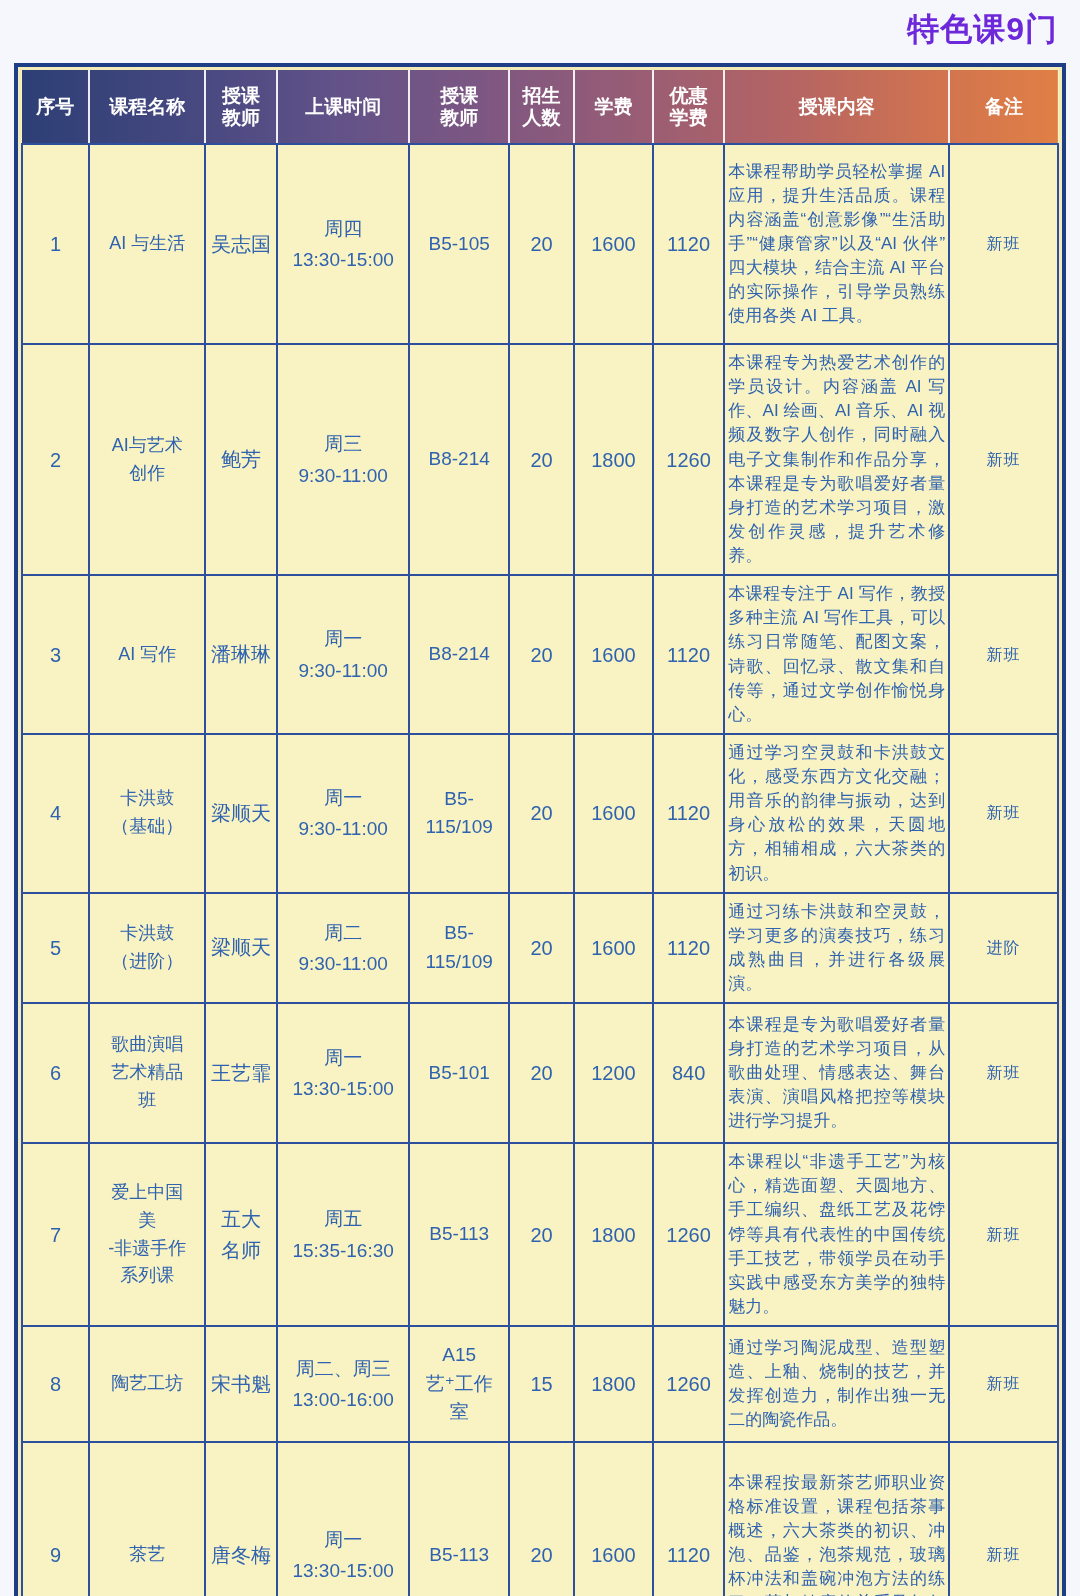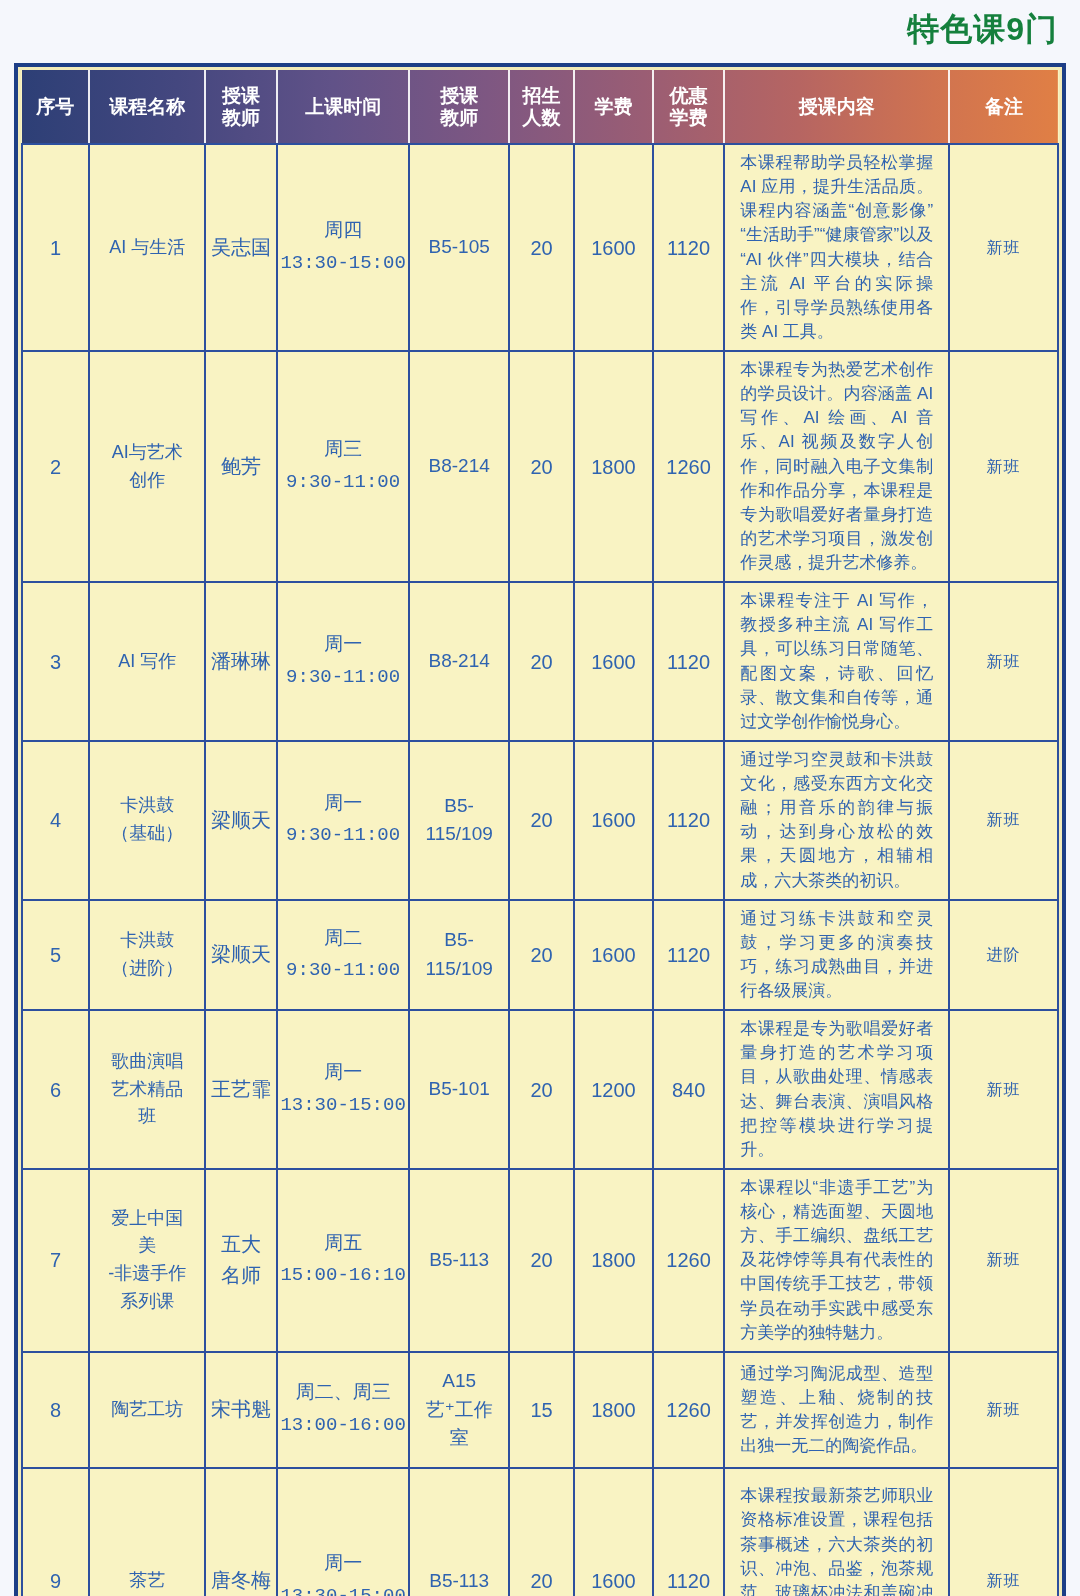--- a/index.html
+++ b/index.html
@@ -10,21 +10,21 @@
     background: #f5f7fc;
     font-family: "Liberation Sans", "DejaVu Sans", sans-serif;
     overflow: hidden;
   }
   .page-title {
     position: absolute;
     top: 8px;
     right: 22px;
     font-size: 32px;
     font-weight: 700;
-    color: #15803d;
+    color: #6d28d9;
     letter-spacing: 1px;
   }
   .frame {
     position: absolute;
     top: 63px;
     left: 14px;
     width: 1052px;
     box-sizing: border-box;
     border: 4px solid #1d3e86;
     background: #f3ecb9;
@@ -61,28 +61,28 @@
     color: #2f63b0;
     text-align: center;
     vertical-align: middle;
     white-space: pre-line;
     font-size: 20px;
     line-height: 1.5;
     padding: 2px;
   }
   .c-name   { font-size: 18px; padding: 0 16px; line-height: 1.55; }
   .c-teacher{ font-size: 20px; line-height: 1.55; border-radius: 26px; }
-  .c-time   { font-size: 19px; line-height: 1.65; font-family: Liberation Mono, monospace; }
+  .c-time   { font-size: 19px; line-height: 1.65; }
   .c-room   { font-size: 19px; line-height: 1.5; padding: 7px; }
   .c-content{
     text-align: justify;
     white-space: normal;
     font-size: 17px;
     line-height: 1.42;
-    padding: 6px 15px;
+    padding: 6px 3px;
     vertical-align: middle;
   }
   .c-note   { font-size: 16px; letter-spacing: 1px; margin-top: 12px; }
 </style>
 </head>
 <body>
 
 <div class="page-title">特色课9门</div>
 
 <div class="frame">
@@ -200,21 +200,21 @@
           <td class="c-note">新班</td>
         </tr>
         <tr style="height: 166px;">
           <td class="c-index">7</td>
           <td class="c-name">爱上中国美
 -非遗手作
 系列课</td>
           <td class="c-teacher">五大
 名师</td>
           <td class="c-time">周五
-15:00-16:10</td>
+15:35-16:30</td>
           <td class="c-room">B5-113</td>
           <td class="c-capacity">20</td>
           <td class="c-tuition">1800</td>
           <td class="c-discount">1260</td>
           <td class="c-content">本课程以“非遗手工艺”为核心，精选面塑、天圆地方、手工编织、盘纸工艺及花饽饽等具有代表性的中国传统手工技艺，带领学员在动手实践中感受东方美学的独特魅力。</td>
           <td class="c-note">新班</td>
         </tr>
         <tr style="height: 116px;">
           <td class="c-index">8</td>
           <td class="c-name">陶艺工坊</td>

